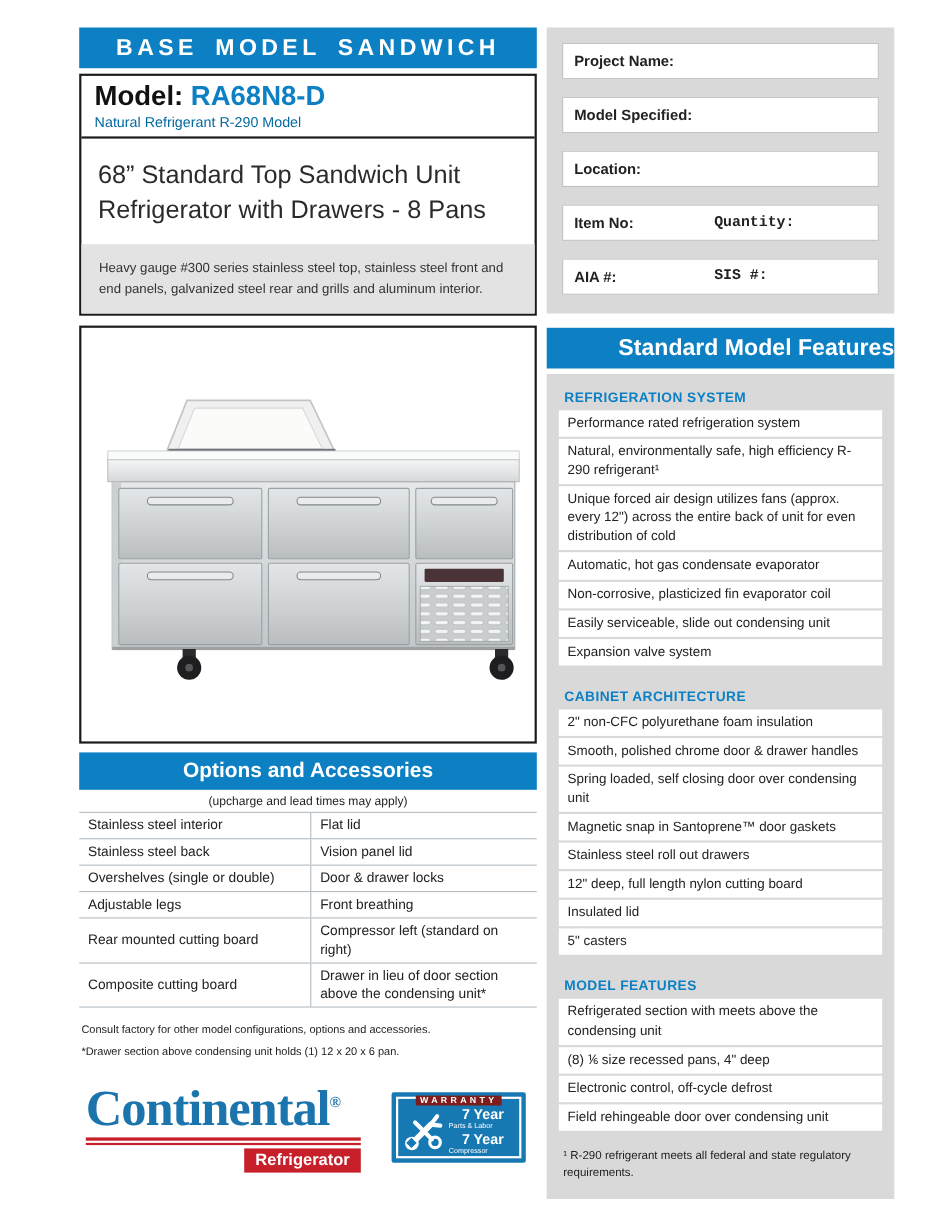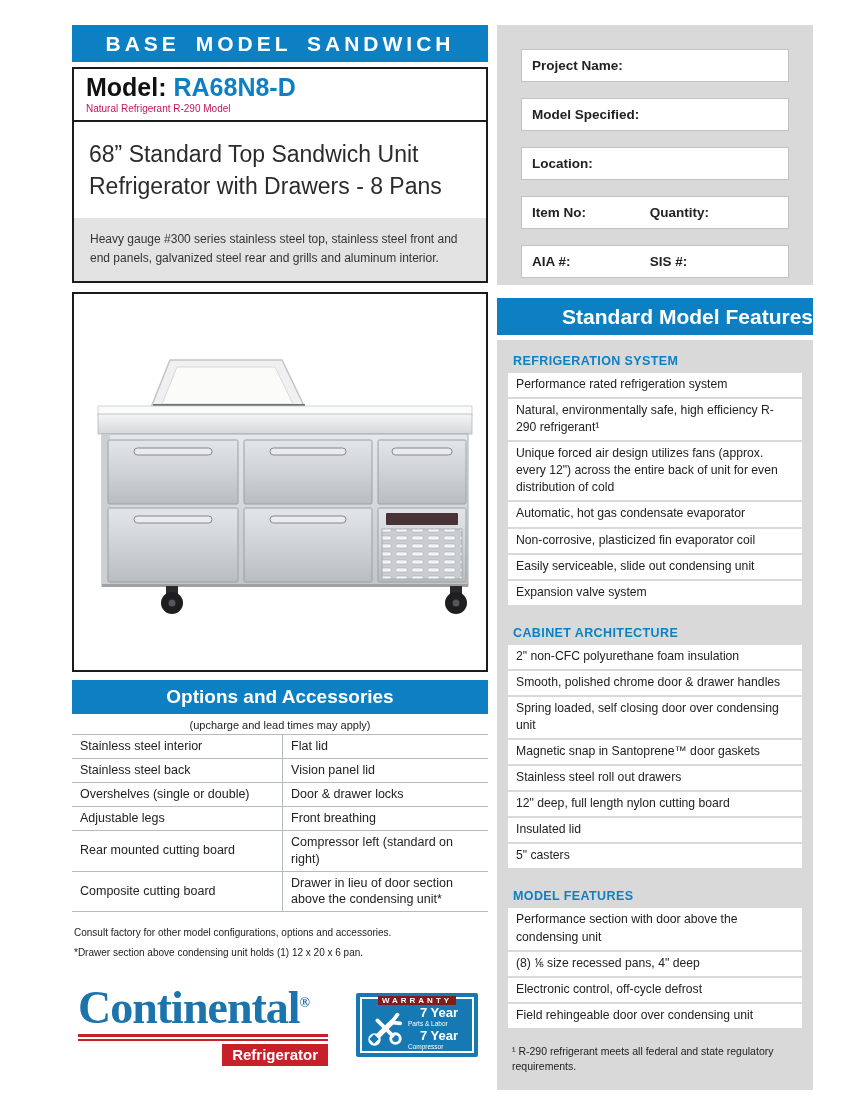--- a/index.html
+++ b/index.html
@@ -7,21 +7,21 @@
         font-family:"Liberation Sans",sans-serif;color:#222;overflow:hidden;}
 
   
   .col-left{position:absolute;left:72px;top:25px;width:416px;}
   .banner{background:#0d80c4;color:#fff;font-weight:bold;text-align:center;}
   .banner-main{height:37px;line-height:37px;font-size:21px;letter-spacing:4px;word-spacing:6px;}
   .spec-box{margin-top:5px;border:2px solid #1b1b1b;background:#fff;}
   .model-sec{padding:4px 12px 6px;border-bottom:2px solid #1b1b1b;}
   .model-line{font-size:25px;font-weight:bold;color:#111;line-height:1.15;}
   .model-number{color:#0d80c4;}
-  .model-sub{font-size:10px;color:#be185d;margin-top:1px;}
+  .model-sub{font-size:13px;color:#0369a1;margin-top:1px;}
   .title-sec{padding:16px 15px;font-size:23px;line-height:1.4;color:#2b2b2b;min-height:64px;}
   .desc-sec{background:#e3e3e3;padding:12px 16px 14px;font-size:12px;line-height:1.55;color:#333;}
   .product-box{margin-top:9px;border:2px solid #1b1b1b;height:376px;background:#fff;overflow:hidden;}
   .banner-options{margin-top:8px;height:34px;line-height:34px;font-size:19px;}
   .opt-sub{text-align:center;font-size:11px;color:#222;margin:5px 0 3px;}
   .opt-table{font-size:12.5px;color:#222;}
   .opt-row{display:flex;border-top:1px solid #b4bcc2;}
   .opt-row:last-child{border-bottom:1px solid #b4bcc2;}
   .opt-cell{padding:3px 6px 3px 8px;box-sizing:border-box;min-height:20px;display:flex;align-items:center;line-height:1.35;}
   .opt-cell.c1{width:50.5%;}
@@ -43,25 +43,25 @@
   .warranty-title span{background:#7f1d1d;padding:0 4px;margin-top:25px;}
   .warranty-body{position:absolute;top:13px;left:8px;right:8px;bottom:6px;display:flex;align-items:center;}
   .w-icon{width:42px;height:42px;flex:0 0 42px;}
   .w-col{flex:1;text-align:left;padding-left:2px;}
   .w-big{font-size:13px;font-weight:bold;line-height:1.1;text-align:center;}
   .w-small{font-size:6.5px;line-height:1.3;}
 
   
   .col-right{position:absolute;left:497px;top:25px;width:316px;}
   .panel{background:#d9d9d9;}
-  .form-panel{padding:24px;box-sizing:border-box;height:260px;}
+  .form-panel{padding:14px;box-sizing:border-box;height:260px;}
   .form-row{position:relative;background:#fff;border:1px solid #c2c2c2;height:33px;display:flex;align-items:center;
             padding:0 10px;margin-bottom:16px;font-weight:bold;font-size:13.5px;box-sizing:border-box;}
   .form-row:last-child{margin-bottom:0;}
-  .form-row .b{position:absolute;left:48%;}
+  .form-row .b{position:absolute;left:48%;font-family:Liberation Mono, monospace;}
   .features-banner{margin-top:13px;height:37px;line-height:37px;font-size:21px;text-align:right;}
   .features-panel{margin-top:5px;padding:12px 11px 16px;box-sizing:border-box;min-height:665px;}
   .sec-title{color:#0d80c4;font-weight:bold;font-size:12.5px;letter-spacing:0.4px;margin:2px 0 5px 5px;}
   .sec-title.later{margin-top:21px;}
   .feat-item{background:#fff;padding:3px 8px 4px;font-size:12.2px;line-height:1.4;margin-bottom:2px;color:#222;}
   .fn{font-size:10.5px;color:#222;margin:16px 4px 0;line-height:1.45;}
 </style>
 </head>
 <body>
 
@@ -256,21 +256,21 @@
       <div class="feat-item">2" non-CFC polyurethane foam insulation</div>
       <div class="feat-item">Smooth, polished chrome door &amp; drawer handles</div>
       <div class="feat-item">Spring loaded, self closing door over condensing unit</div>
       <div class="feat-item">Magnetic snap in Santoprene™ door gaskets</div>
       <div class="feat-item">Stainless steel roll out drawers</div>
       <div class="feat-item">12" deep, full length nylon cutting board</div>
       <div class="feat-item">Insulated lid</div>
       <div class="feat-item">5" casters</div>
 
       <div class="sec-title later">MODEL FEATURES</div>
-      <div class="feat-item">Performance section with door above the condensing unit</div>
+      <div class="feat-item">Refrigerated section with meets above the condensing unit</div>
       <div class="feat-item">(8) ⅙ size recessed pans, 4" deep</div>
       <div class="feat-item">Electronic control, off-cycle defrost</div>
       <div class="feat-item">Field rehingeable door over condensing unit</div>
 
       <div class="fn">¹ R-290 refrigerant meets all federal and state regulatory requirements.</div>
 
     </div>
 
   </div>
 

